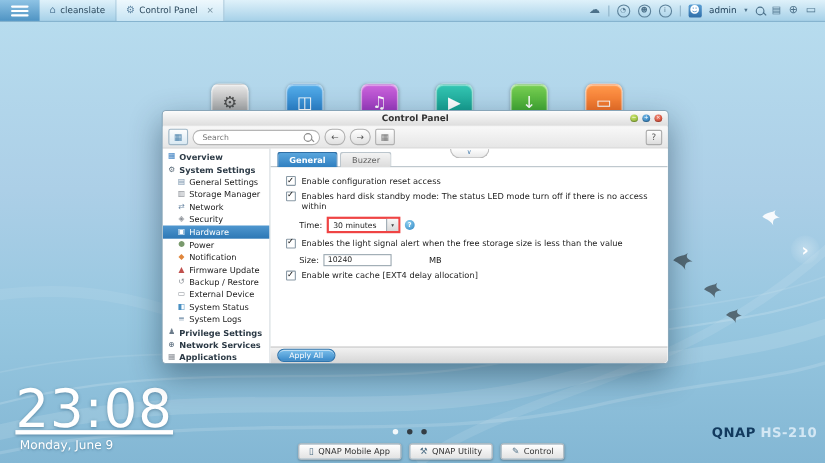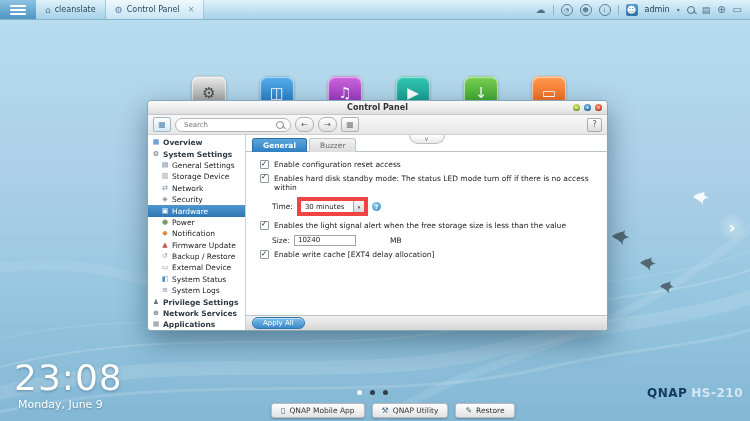--- a/index.html
+++ b/index.html
@@ -38,21 +38,21 @@
   .tiles{position:absolute;top:57px;left:192px;display:flex;gap:34px;}
   .tile{width:32px;height:32px;border-radius:7px;border:1px solid rgba(255,255,255,.55);
     background:linear-gradient(var(--c1),var(--c2));
     box-shadow:0 1px 3px rgba(0,0,0,.3),inset 0 1px 1px rgba(255,255,255,.5);
     display:flex;align-items:center;justify-content:center;}
   .tile span{color:var(--fg,#fff);font-size:15px;line-height:1;}
   .next{position:absolute;right:5px;top:195px;width:26px;height:26px;border-radius:50%;
     background:radial-gradient(circle,rgba(255,255,255,.32),rgba(255,255,255,.04) 70%);
     display:flex;align-items:center;justify-content:center;color:#fff;font-size:16px;font-weight:bold;}
   .clock{position:absolute;left:14px;bottom:10px;color:#fff;}
-  .time{font-size:36px;line-height:1;letter-spacing:1px;text-shadow:0 1px 3px rgba(30,70,100,.45);}
+  .time{font-size:48px;line-height:1;letter-spacing:1px;text-shadow:0 1px 3px rgba(30,70,100,.45);text-decoration:underline;}
   .date{font-size:11px;margin:2px 0 0 4px;text-shadow:0 1px 2px rgba(30,70,100,.45);}
   .dots{position:absolute;left:357px;top:371px;display:flex;gap:8px;}
   .dot{width:5px;height:5px;border-radius:50%;background:#333d45;}
   .dot.on{background:rgba(255,255,255,.9);}
   .dock{position:absolute;left:271px;bottom:3px;display:flex;gap:7px;}
   .dbtn{height:13px;padding:0 9px;border:1px solid #b8bcc0;border-radius:3px;
     background:linear-gradient(#ffffff,#e2e2e2);display:flex;align-items:center;gap:4px;
     font-size:7.5px;color:#333;box-shadow:0 1px 2px rgba(0,0,0,.25);}
   .dbtn .dic{font-size:8px;color:#4a6b82;}
   .brand{position:absolute;right:7px;bottom:21px;font-size:12px;font-weight:bold;
@@ -113,21 +113,21 @@
   .tab{padding:2px 10px 2px;font-size:7.5px;color:#666;margin-right:2px;
     border:1px solid #bcc6cd;border-bottom:none;border-radius:3px 3px 0 0;
     background:linear-gradient(#f3f3f3,#dcdcdc);}
   .tab.active{background:linear-gradient(#5aa6dd,#2f7fc0);color:#fff;font-weight:bold;border-color:#2f6fa5;}
   .tabline{position:absolute;top:16px;left:0;right:0;border-bottom:1px solid #b9c2c9;}
   .settings{position:absolute;top:25px;left:14px;right:6px;}
   .set{display:flex;align-items:flex-start;gap:5px;margin-bottom:4.5px;font-size:7.5px;color:#222;line-height:1.25;}
   .cb{width:7px;height:7px;flex:none;border:1px solid #8a9aa6;border-radius:1px;background:#fff;position:relative;}
   .cb::after{content:"\2713";position:absolute;top:-2.5px;left:0;font-size:7.5px;color:#222;}
   .subrow{margin:0 0 4.5px 12px;display:flex;align-items:center;gap:4px;font-size:7.5px;color:#222;}
-  .selbox{display:flex;align-items:stretch;height:11px;border:4px solid #ef4444;background:#fff;}
+  .selbox{display:flex;align-items:stretch;height:11px;border:2px solid #ef4444;background:#fff;}
   .selval{min-width:44px;padding:0 4px;font-size:7px;display:flex;align-items:center;color:#222;}
   .selarw{width:10px;border-left:1px solid #9aa7b0;background:linear-gradient(#f7f7f7,#d8d8d8);
     font-size:5px;color:#444;display:flex;align-items:center;justify-content:center;}
   .info{width:9px;height:9px;border-radius:50%;background:radial-gradient(circle at 35% 30%,#8fd0f0,#2e86c4);
     color:#fff;font-size:6px;font-weight:bold;display:flex;align-items:center;justify-content:center;}
   .txtin{width:62px;height:11px;border:1px solid #9aa7b0;font-size:7px;padding:0 3px;color:#222;
     background:#fff;box-sizing:border-box;font-family:inherit;outline:none;}
   .unit{color:#222;margin-left:30px;}
   .wfoot{position:absolute;left:0;right:0;bottom:0;height:14px;
     background:linear-gradient(#f2f2f2,#d6d6d6);border-top:1px solid #c2c2c2;
@@ -262,21 +262,21 @@
           <span>QNAP Mobile App</span>
         </div>
 
         <div class="dbtn">
           <span class="dic">⚒</span>
           <span>QNAP Utility</span>
         </div>
 
         <div class="dbtn">
           <span class="dic">✎</span>
-          <span>Restore</span>
+          <span>Control</span>
         </div>
       </div>
 
     <div class="brand">
       <span>QNAP</span><span class="model">HS-210</span>
     </div>
   </div>
 
   <div class="win">
     <div class="tbar">
@@ -311,21 +311,21 @@
             <span>System Settings</span>
           </div>
 
           <div class="srow sub" style="--color: #6f8ba6;">
             <span class="si">▤</span>
             <span>General Settings</span>
           </div>
 
           <div class="srow sub" style="--color: #8a8f96;">
             <span class="si">▥</span>
-            <span>Storage Device</span>
+            <span>Storage Manager</span>
           </div>
 
           <div class="srow sub" style="--color: #6f8ba6;">
             <span class="si">⇄</span>
             <span>Network</span>
           </div>
 
           <div class="srow sub" style="--color: #8a8f96;">
             <span class="si">◈</span>
             <span>Security</span>

